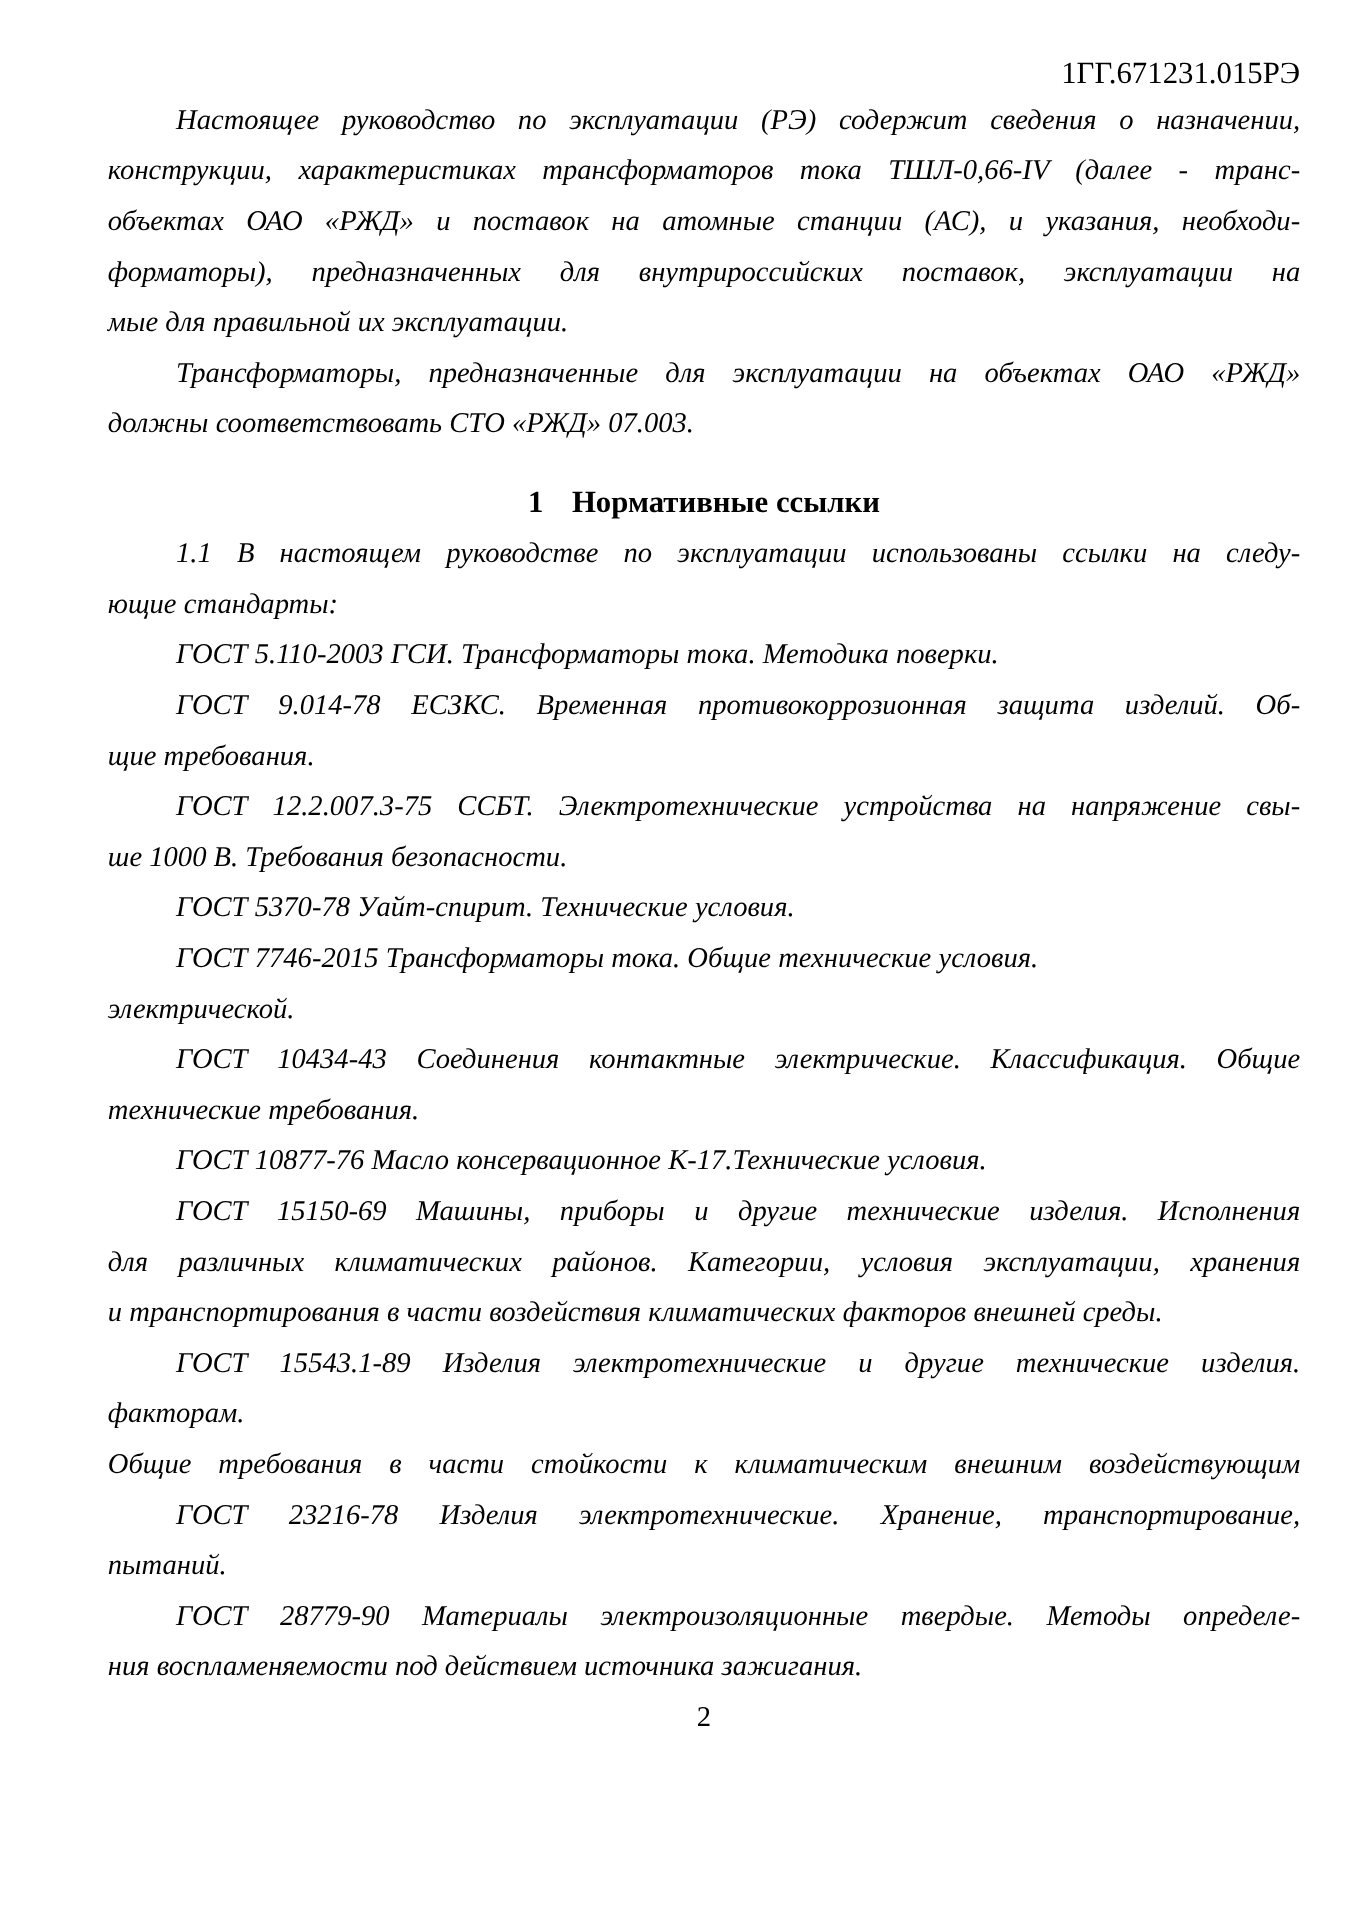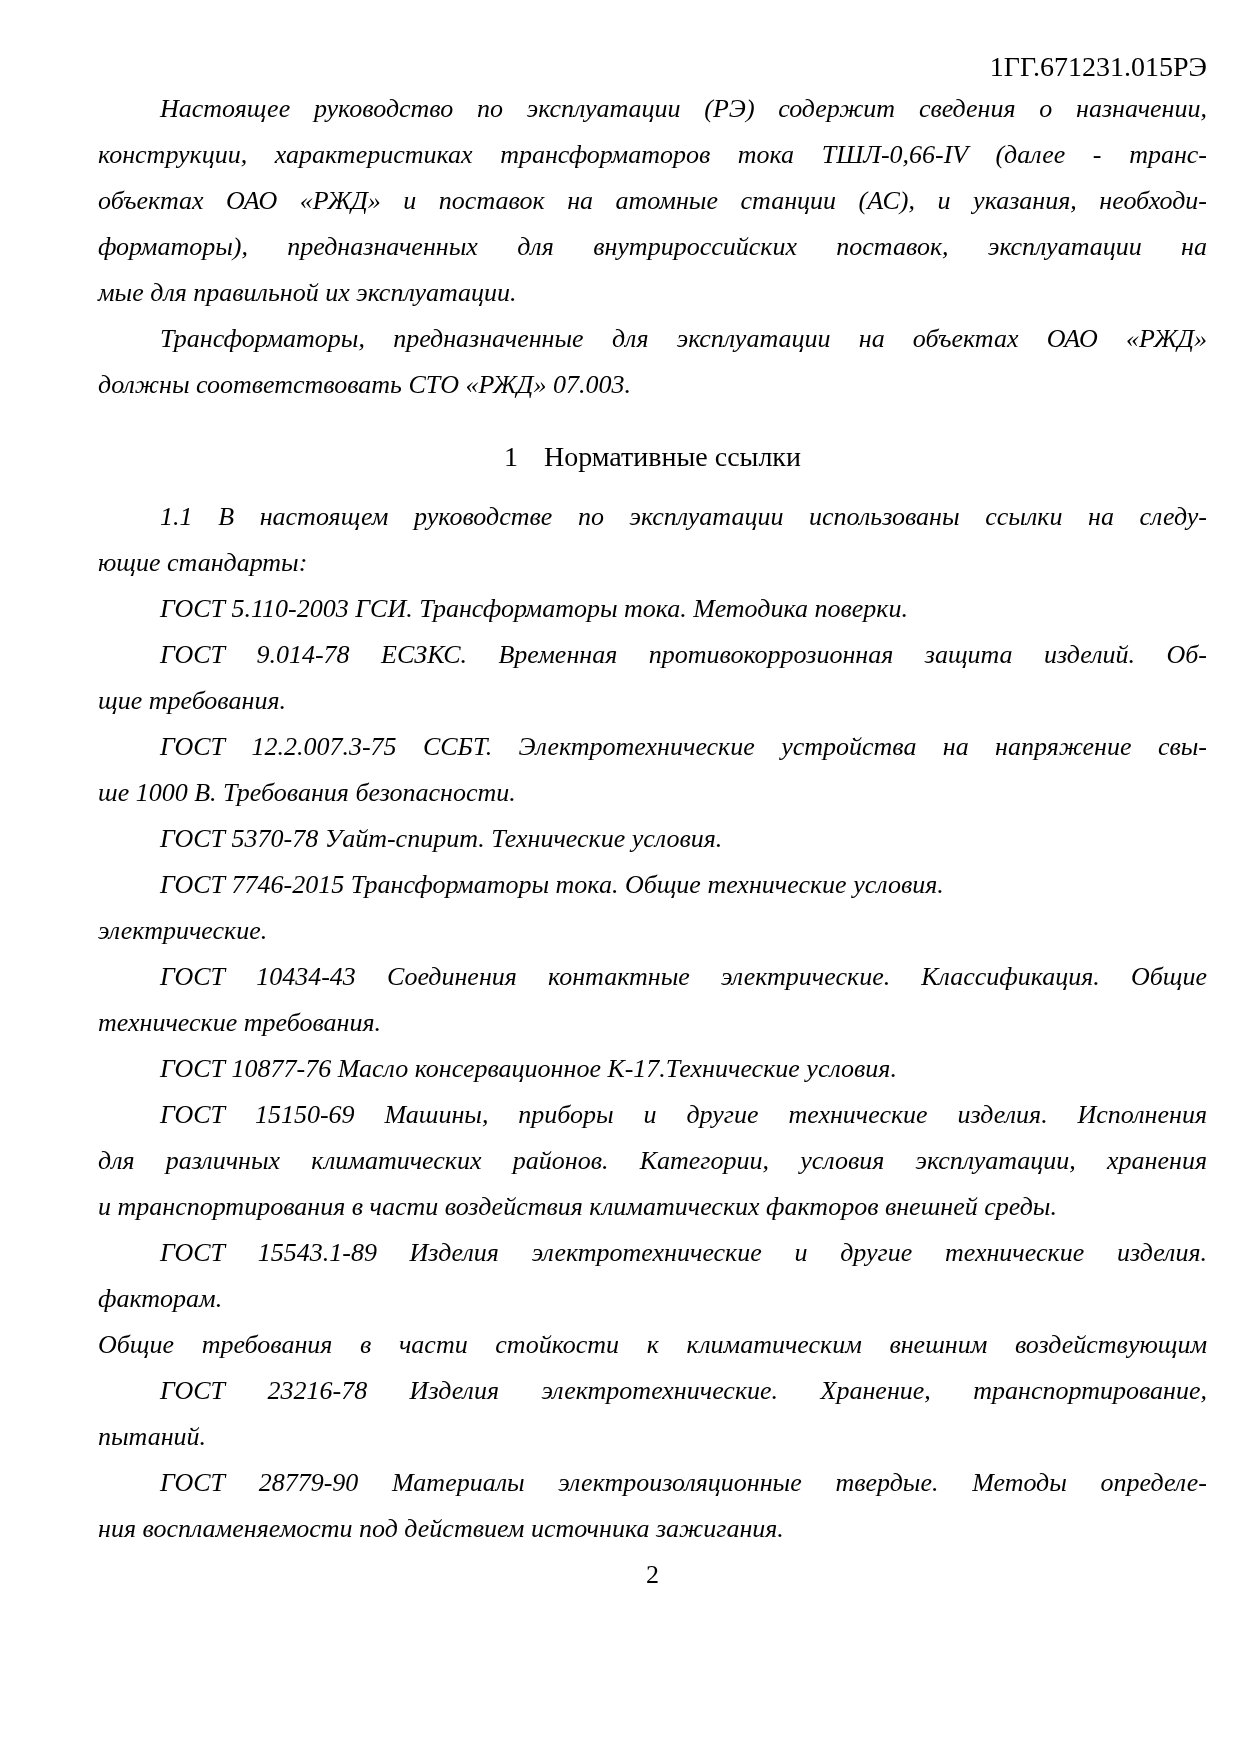--- a/index.html
+++ b/index.html
@@ -4,21 +4,21 @@
 <style>
   html, body { margin: 0; padding: 0; background: #ffffff; }
   .page {
     position: relative;
     width: 1241px;
     height: 1732px;
     box-sizing: border-box;
     background: #ffffff;
     color: #000000;
     font-family: "Liberation Serif", "DejaVu Serif", serif;
-    padding: 52px 34px 0 98px;
+    padding: 52px 59px 0 98px;
     overflow: hidden;
   }
   .doc-number {
     font-size: 28px;
     line-height: 30px;
     text-align: right;
     white-space: nowrap;
   }
   .content {
     margin-top: 4px;
@@ -28,25 +28,24 @@
   .para { margin: 0; padding: 0; }
   .line {
     text-align: justify;
     text-align-last: justify;
     font-style: italic;
   }
   .line.first { padding-left: 62px; }
   .line.last { text-align-last: left; }
   .section-heading {
     font-size: 28px;
-    font-weight: normal;
+    font-weight: bold;
     text-align: center;
     line-height: 46px;
     margin-top: 26px;
-    margin-bottom: 14px;
   }
   .section-heading .heading-number { margin-right: 26px; }
   .page-number {
     font-size: 26px;
     line-height: 46px;
     text-align: center;
   }
 </style>
 </head>
 <body>
@@ -82,21 +81,21 @@
         <div class="line first">ГОСТ 12.2.007.3-75 ССБТ. Электротехнические устройства на напряжение свы-</div>
         <div class="line last">ше 1000 В. Требования безопасности.</div>
       </div>
       <div class="para">
         <div class="line first last">ГОСТ 5370-78 Уайт-спирит. Технические условия.</div>
       </div>
       <div class="para">
         <div class="line first last">ГОСТ 7746-2015 Трансформаторы тока. Общие технические условия.</div>
       </div>
       <div class="para">
-        <div class="line last">электрические.</div>
+        <div class="line last">электрической.</div>
       </div>
       <div class="para">
         <div class="line first">ГОСТ 10434-43 Соединения контактные электрические. Классификация. Общие</div>
         <div class="line last">технические требования.</div>
       </div>
       <div class="para">
         <div class="line first last">ГОСТ 10877-76 Масло консервационное К-17.Технические условия.</div>
       </div>
       <div class="para">
         <div class="line first">ГОСТ 15150-69 Машины, приборы и другие технические изделия. Исполнения</div>

